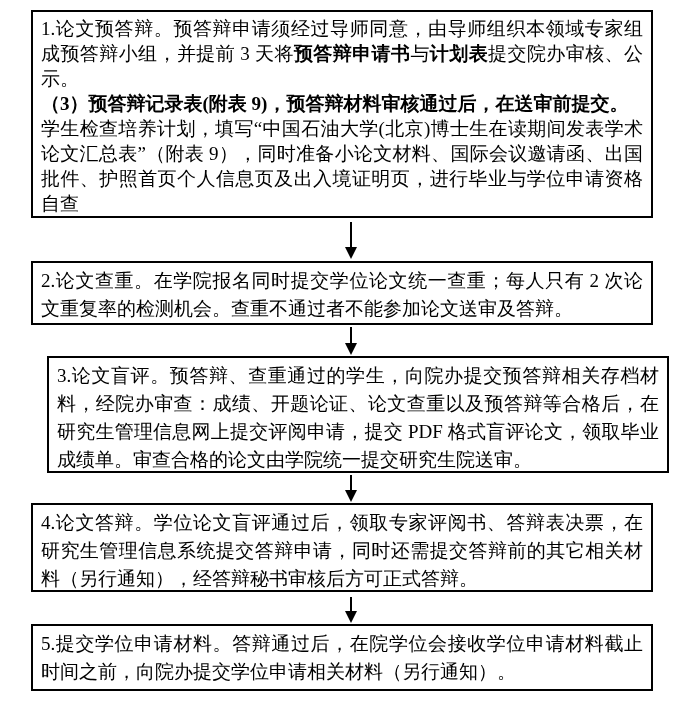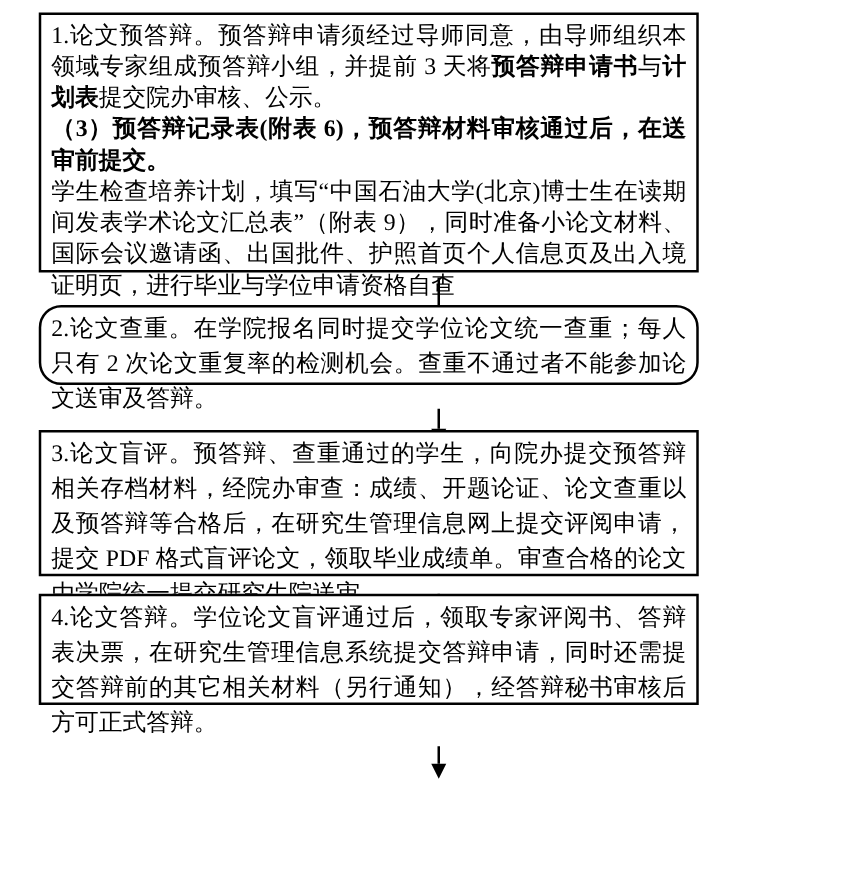--- a/index.html
+++ b/index.html
@@ -7,32 +7,32 @@
     position: relative;
     width: 694px;
     height: 711px;
     background: #ffffff;
     color: #000000;
     font-family: "Liberation Serif", "DejaVu Serif", serif;
   }
   .box {
     position: absolute;
     left: 31px;
-    width: 528px;
+    width: 622px;
     box-sizing: border-box;
     border: 2px solid #000000;
     padding: 4px 8px 0 8px;
     font-size: 19px;
     text-align: justify;
     background: #ffffff;
   }
   .box1 { top: 10px;  height: 208px; line-height: 25px; }
-  .box2 { top: 244px; height: 64px;  line-height: 28px; border-radius: 18px; }
-  .box3 { top: 344px; height: 117px; line-height: 28px; }
-  .box4 { top: 475px; height: 89px;  line-height: 28px; }
+  .box2 { top: 261px; height: 64px;  line-height: 28px; }
+  .box3 { top: 356px; height: 117px; line-height: 28px; margin-left: 16px; }
+  .box4 { top: 503px; height: 89px;  line-height: 28px; }
   .box5 { top: 624px; height: 67px;  line-height: 28px; }
   .para { margin: 0; padding: 0; }
   .bold, b { font-weight: 700; }
   .arrow { position: absolute; left: 344px; width: 13px; }
   .arrow .shaft {
     position: absolute; top: 0; left: 50%;
     transform: translateX(-50%);
     width: 2px; background: #000000;
   }
   .arrow .head {
@@ -48,21 +48,21 @@
   .a3 { top: 475px; height: 27px; } .a3 .shaft { height: 15px; }
   .a4 { top: 597px; height: 26px; } .a4 .shaft { height: 14px; }
 </style>
 </head>
 <body>
 
 <div class="canvas">
 
   <div class="box box1">
     <p class="para"><span>1.论文预答辩。预答辩申请须经过导师同意，由导师组织本领域专家组成预答辩小组，并提前 3 天将</span><b>预答辩申请书</b><span>与</span><b>计划表</b><span>提交院办审核、公示。</span></p>
-    <p class="para bold">（3）预答辩记录表(附表 6)，预答辩材料审核通过后，在送审前提交。</p>
+    <p class="para bold">（3）预答辩记录表(附表 9)，预答辩材料审核通过后，在送审前提交。</p>
     <p class="para">学生检查培养计划，填写“中国石油大学(北京)博士生在读期间发表学术论文汇总表”（附表 9），同时准备小论文材料、国际会议邀请函、出国批件、护照首页个人信息页及出入境证明页，进行毕业与学位申请资格自查</p>
   </div>
 
   <div class="arrow a1">
     <div class="shaft"></div>
     <div class="head"></div>
   </div>
 
   <div class="box box2">
     <p class="para">2.论文查重。在学院报名同时提交学位论文统一查重；每人只有 2 次论文重复率的检测机会。查重不通过者不能参加论文送审及答辩。</p>
@@ -84,14 +84,17 @@
 
   <div class="box box4">
     <p class="para">4.论文答辩。学位论文盲评通过后，领取专家评阅书、答辩表决票，在研究生管理信息系统提交答辩申请，同时还需提交答辩前的其它相关材料（另行通知），经答辩秘书审核后方可正式答辩。</p>
   </div>
 
   <div class="arrow a4">
     <div class="shaft"></div>
     <div class="head"></div>
   </div>
 
+  <div class="box box5">
+    <p class="para">5.提交学位申请材料。答辩通过后，在院学位会接收学位申请材料截止时间之前，向院办提交学位申请相关材料（另行通知）。</p>
+  </div>
 
 </div>
 
 </body></html>

